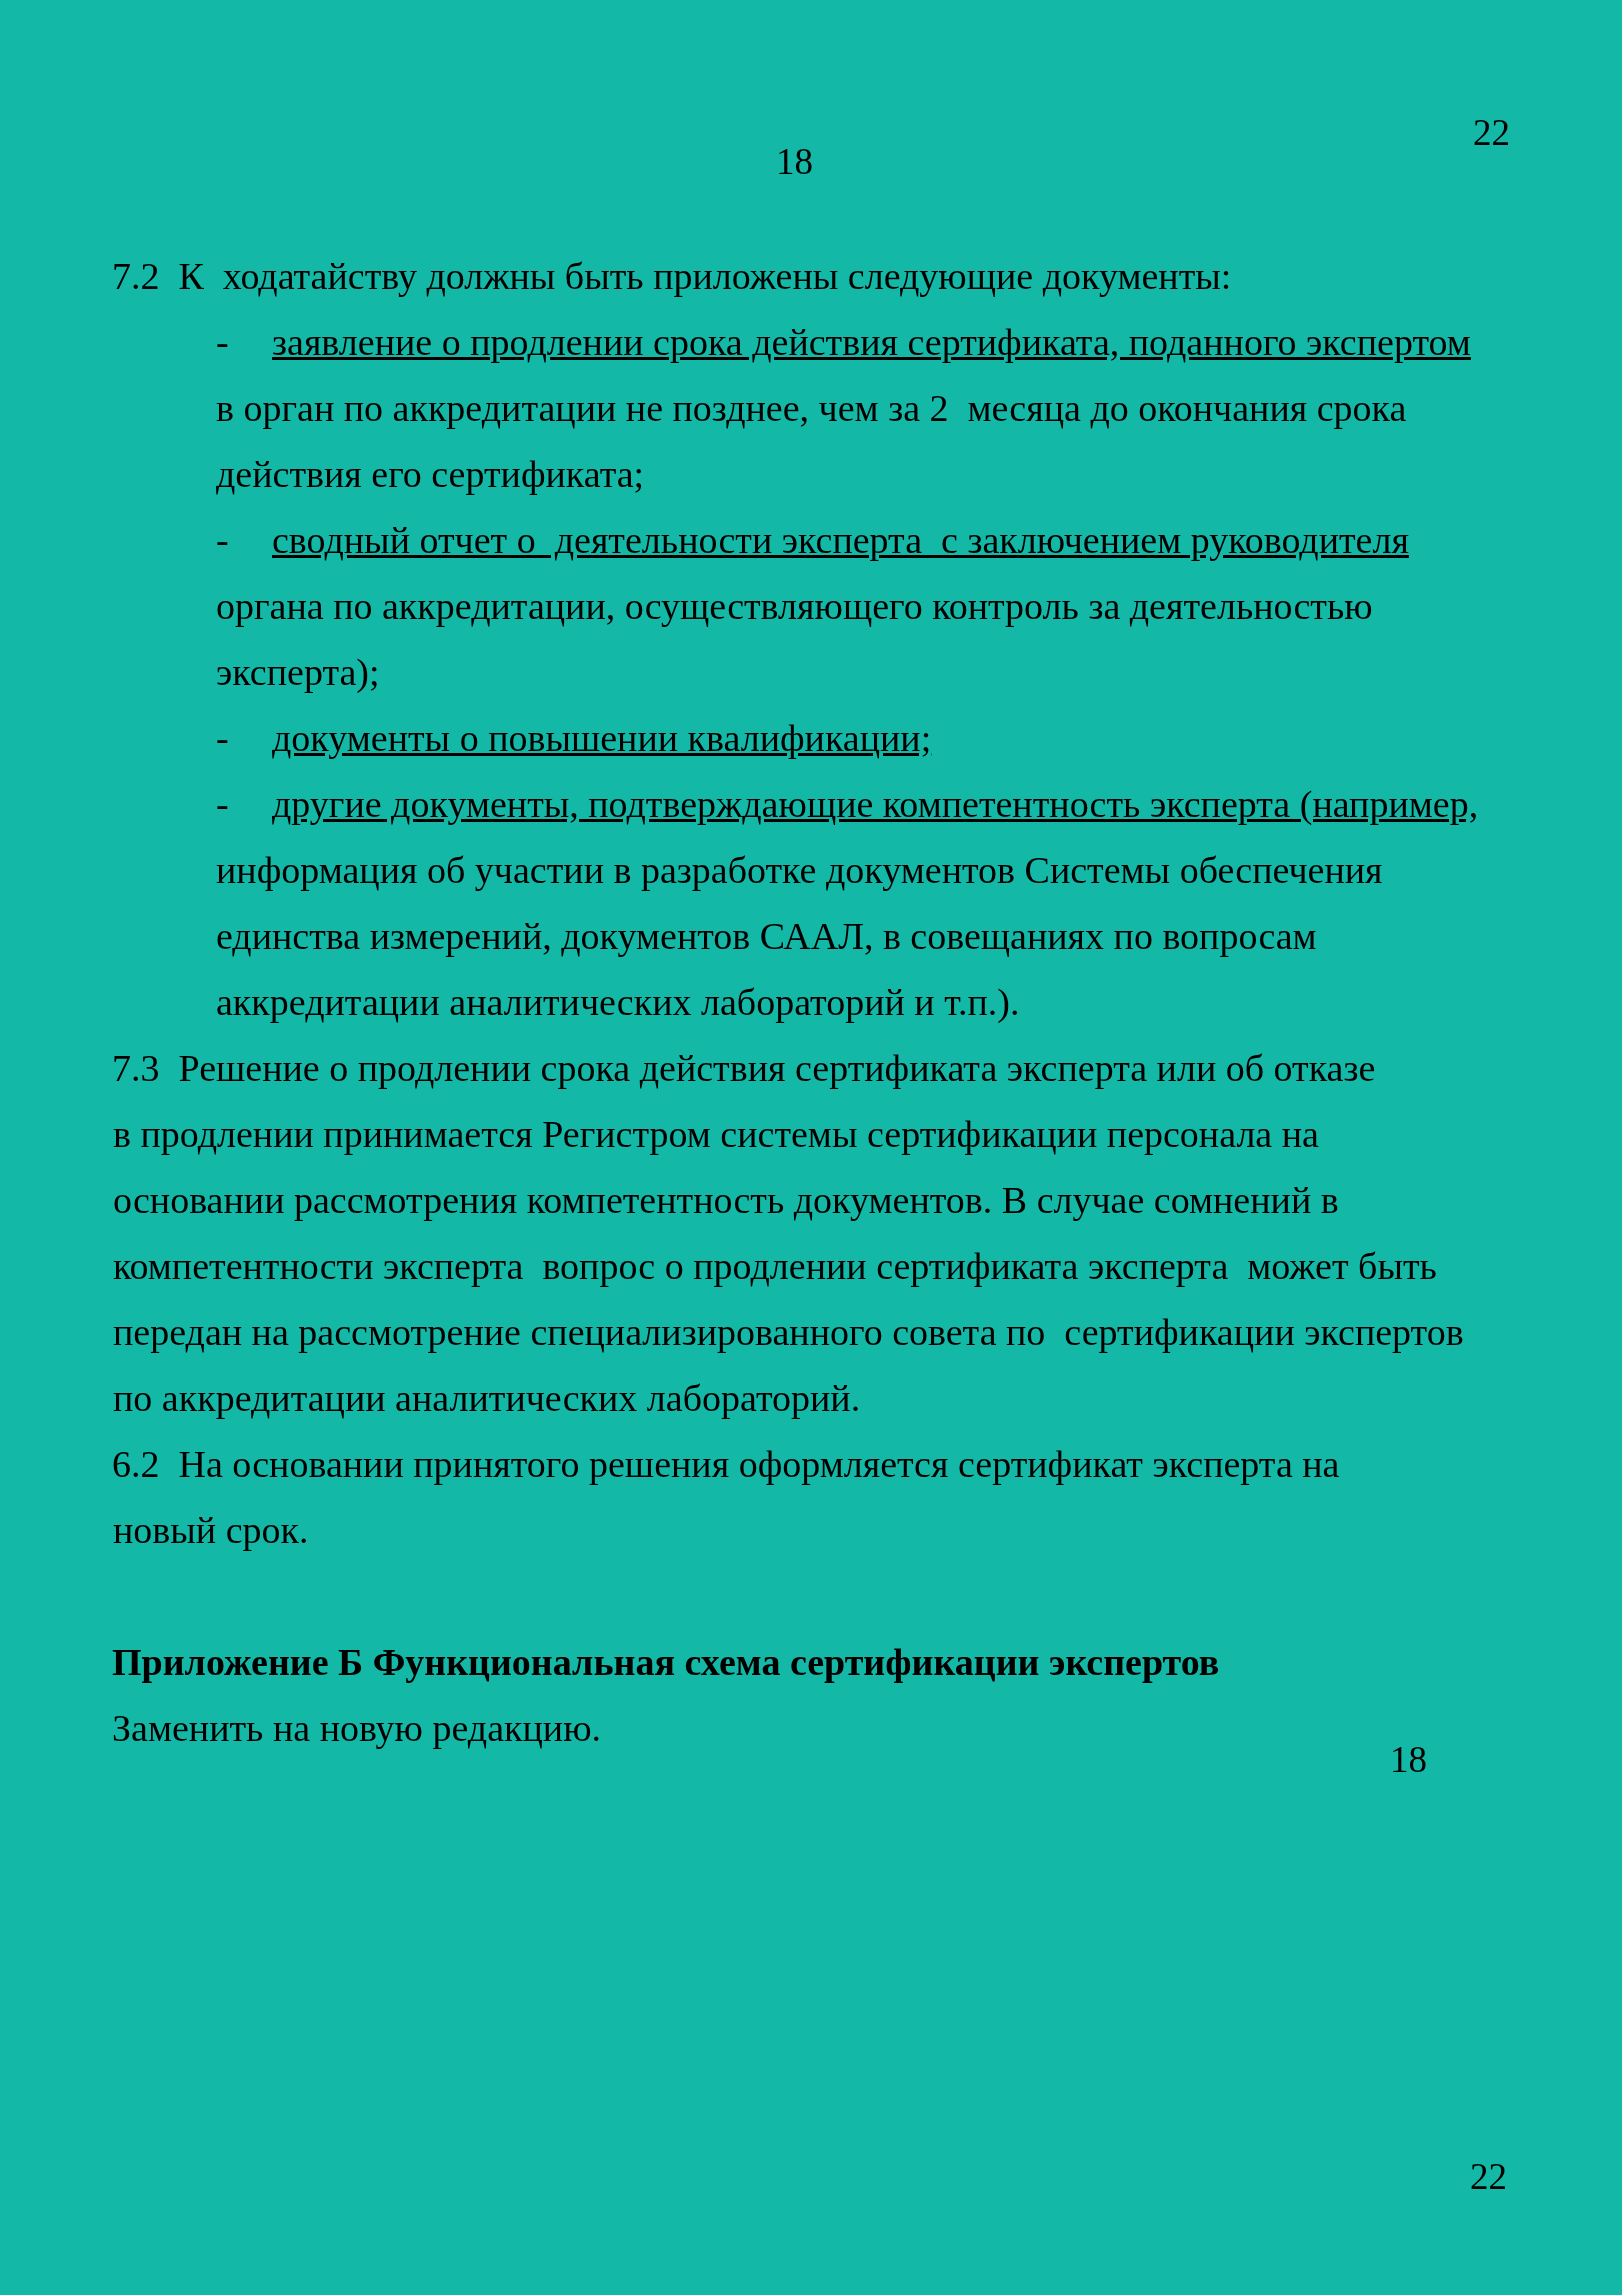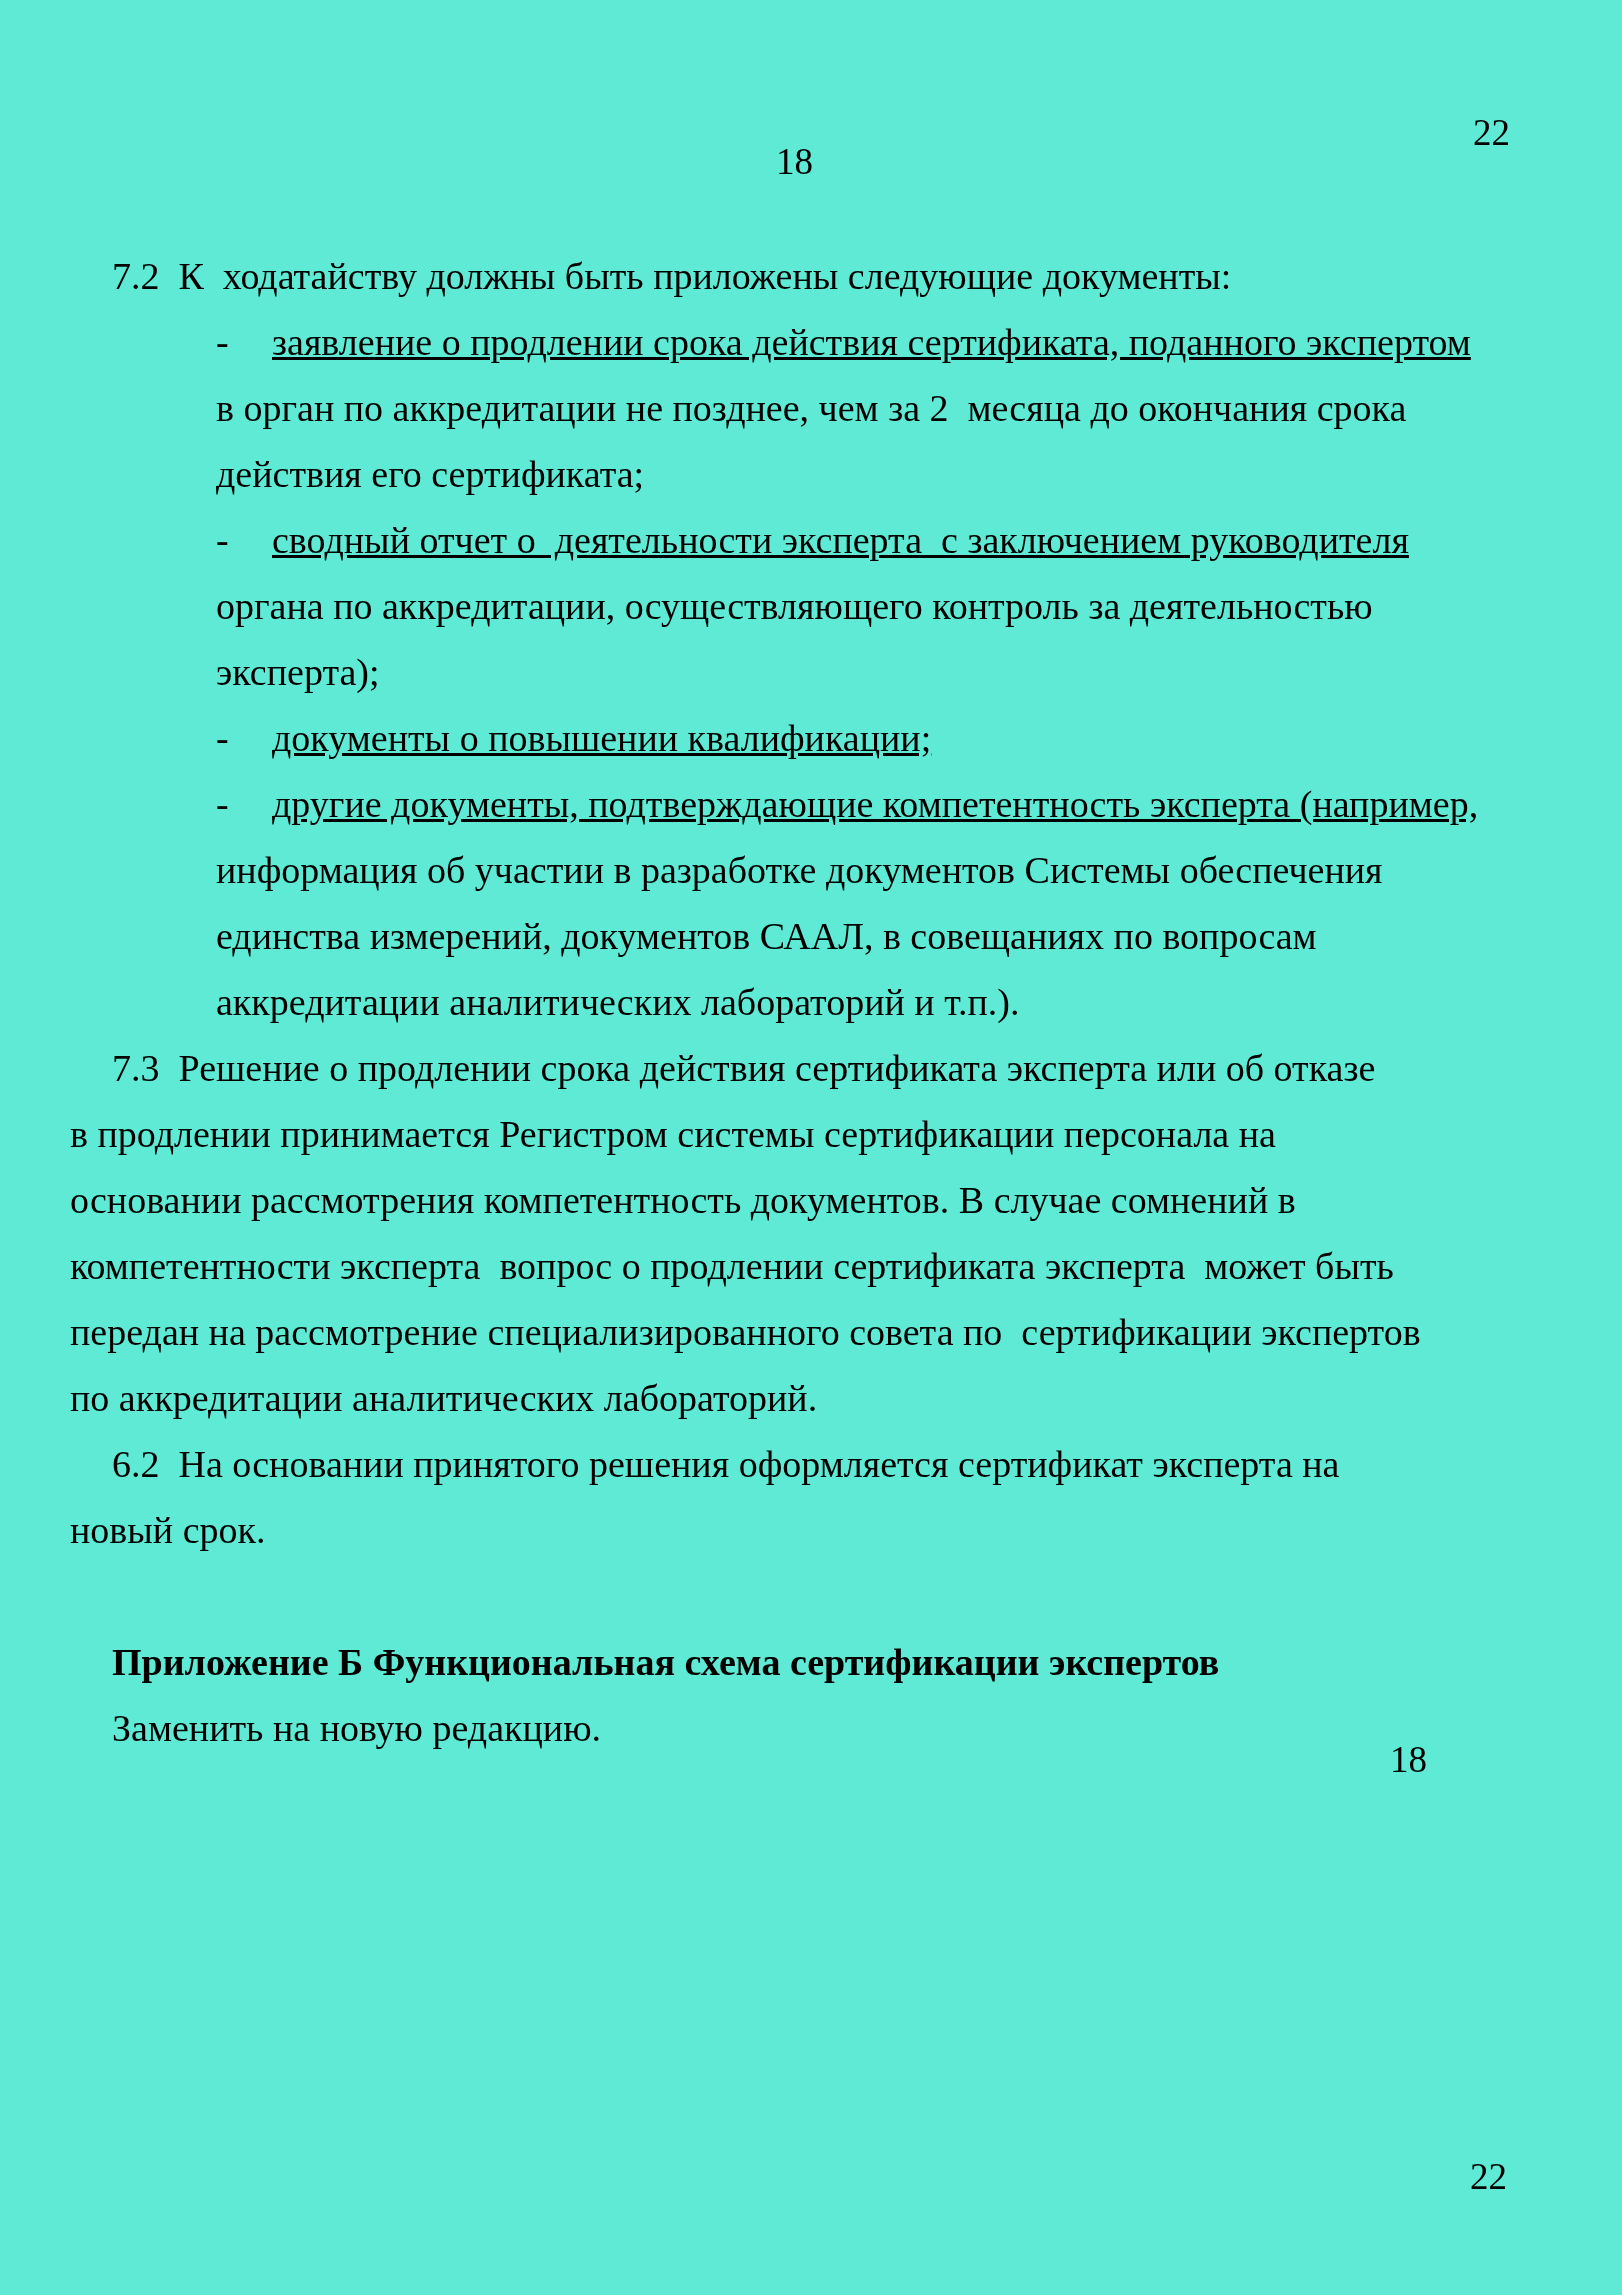--- a/index.html
+++ b/index.html
@@ -1,21 +1,21 @@
 <!DOCTYPE html>
 <html style="font-size:10.5px"><head>
 <meta charset="utf-8">
 <style>
   * { margin: 0; padding: 0; box-sizing: border-box; }
   html, body { background: #777; }
   .page {
     position: relative;
     width: 1623px;
     height: 2295px;
-    background: #5eead4;
+    background: #14b8a6;
     font-family: "Liberation Serif", "DejaVu Serif", serif;
     color: #000000;
     overflow: hidden;
   }
   .pagenum {
     position: absolute;
     font-size: 37px;
     line-height: 1;
     color: #000;
   }
@@ -33,21 +33,21 @@
     height: 66px;
     line-height: 66px;
     font-size: 38px;
     white-space: pre;
     color: #000;
   }
   .line.bold { font-weight: bold; }
   .indent-first  { padding-left: 112px; }
   .indent-hang   { padding-left: 216px; }
   .indent-bullet { padding-left: 216px; text-decoration: underline; }
-  .indent-margin { padding-left: 70px; }
+  .indent-margin { padding-left: 113px; }
   .indent-blank  { padding-left: 0; }
   .dash {
     display: inline-block;
     width: 56px;
   }
 </style>
 </head>
 <body>
 
 <div class="page">

